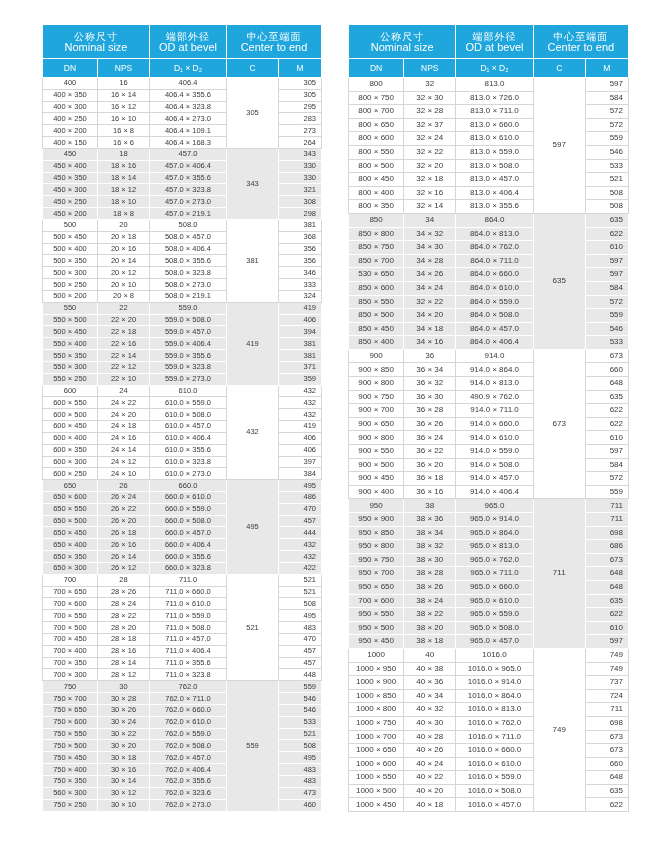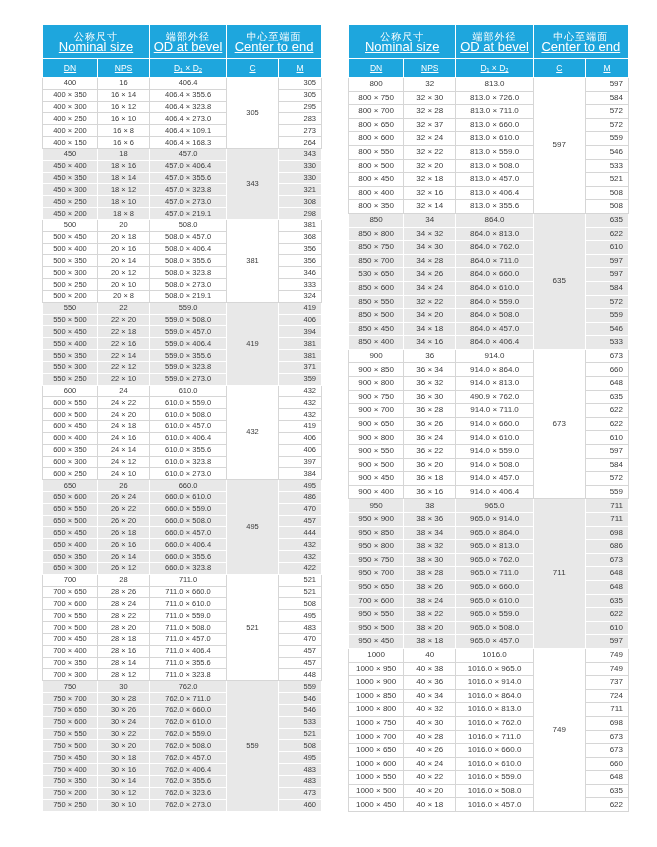--- a/index.html
+++ b/index.html
@@ -14,23 +14,23 @@
   table.spec-table{border-collapse:collapse;table-layout:fixed;}
   .t-left{width:279px;}
   .t-right{width:281px;}
 
   
   table.spec-table thead th{
     background:#1ea6dd;color:#ffffff;font-weight:normal;
     border:1.5px solid #ffffff;padding:0;vertical-align:middle;text-align:center;
   }
   table.spec-table thead tr.h1 th{height:33px;}
-  table.spec-table thead tr.h2 th{height:18px;font-size:8.5px;text-decoration:underline;}
+  table.spec-table thead tr.h2 th{height:18px;font-size:8.5px;}
   .hdr-zh{font-size:10px;line-height:11px;letter-spacing:1px;}
-  .hdr-en{font-size:13px;line-height:10px;text-decoration:underline;}
+  .hdr-en{font-size:11px;line-height:10px;}
 
   
   table.spec-table tbody td{
     border:1px solid #d6d6d6;background:#ffffff;color:#3a3a3a;
     text-align:center;vertical-align:middle;padding:0;line-height:1.05;
   }
   .t-left tbody td{height:10.8px;font-size:7.5px;}
   .t-right tbody td{height:12.6px;font-size:8px;}
   table.spec-table tbody tr.shaded td{background:#e8e8e8;border-color:#ffffff;}
   table.spec-table tbody td.m-cell{text-align:right;padding-right:5px;}
@@ -435,21 +435,21 @@
             <td class="od-cell">762.0 × 406.4</td>
             <td class="m-cell">483</td>
           </tr>
           <tr class="shaded">
             <td class="dn-cell">750 × 350</td>
             <td class="nps-cell">30 × 14</td>
             <td class="od-cell">762.0 × 355.6</td>
             <td class="m-cell">483</td>
           </tr>
           <tr class="shaded">
-            <td class="dn-cell">750 × 200</td>
+            <td class="dn-cell">560 × 300</td>
             <td class="nps-cell">30 × 12</td>
             <td class="od-cell">762.0 × 323.6</td>
             <td class="m-cell">473</td>
           </tr>
           <tr class="shaded">
             <td class="dn-cell">750 × 250</td>
             <td class="nps-cell">30 × 10</td>
             <td class="od-cell">762.0 × 273.0</td>
             <td class="m-cell">460</td>
           </tr>

